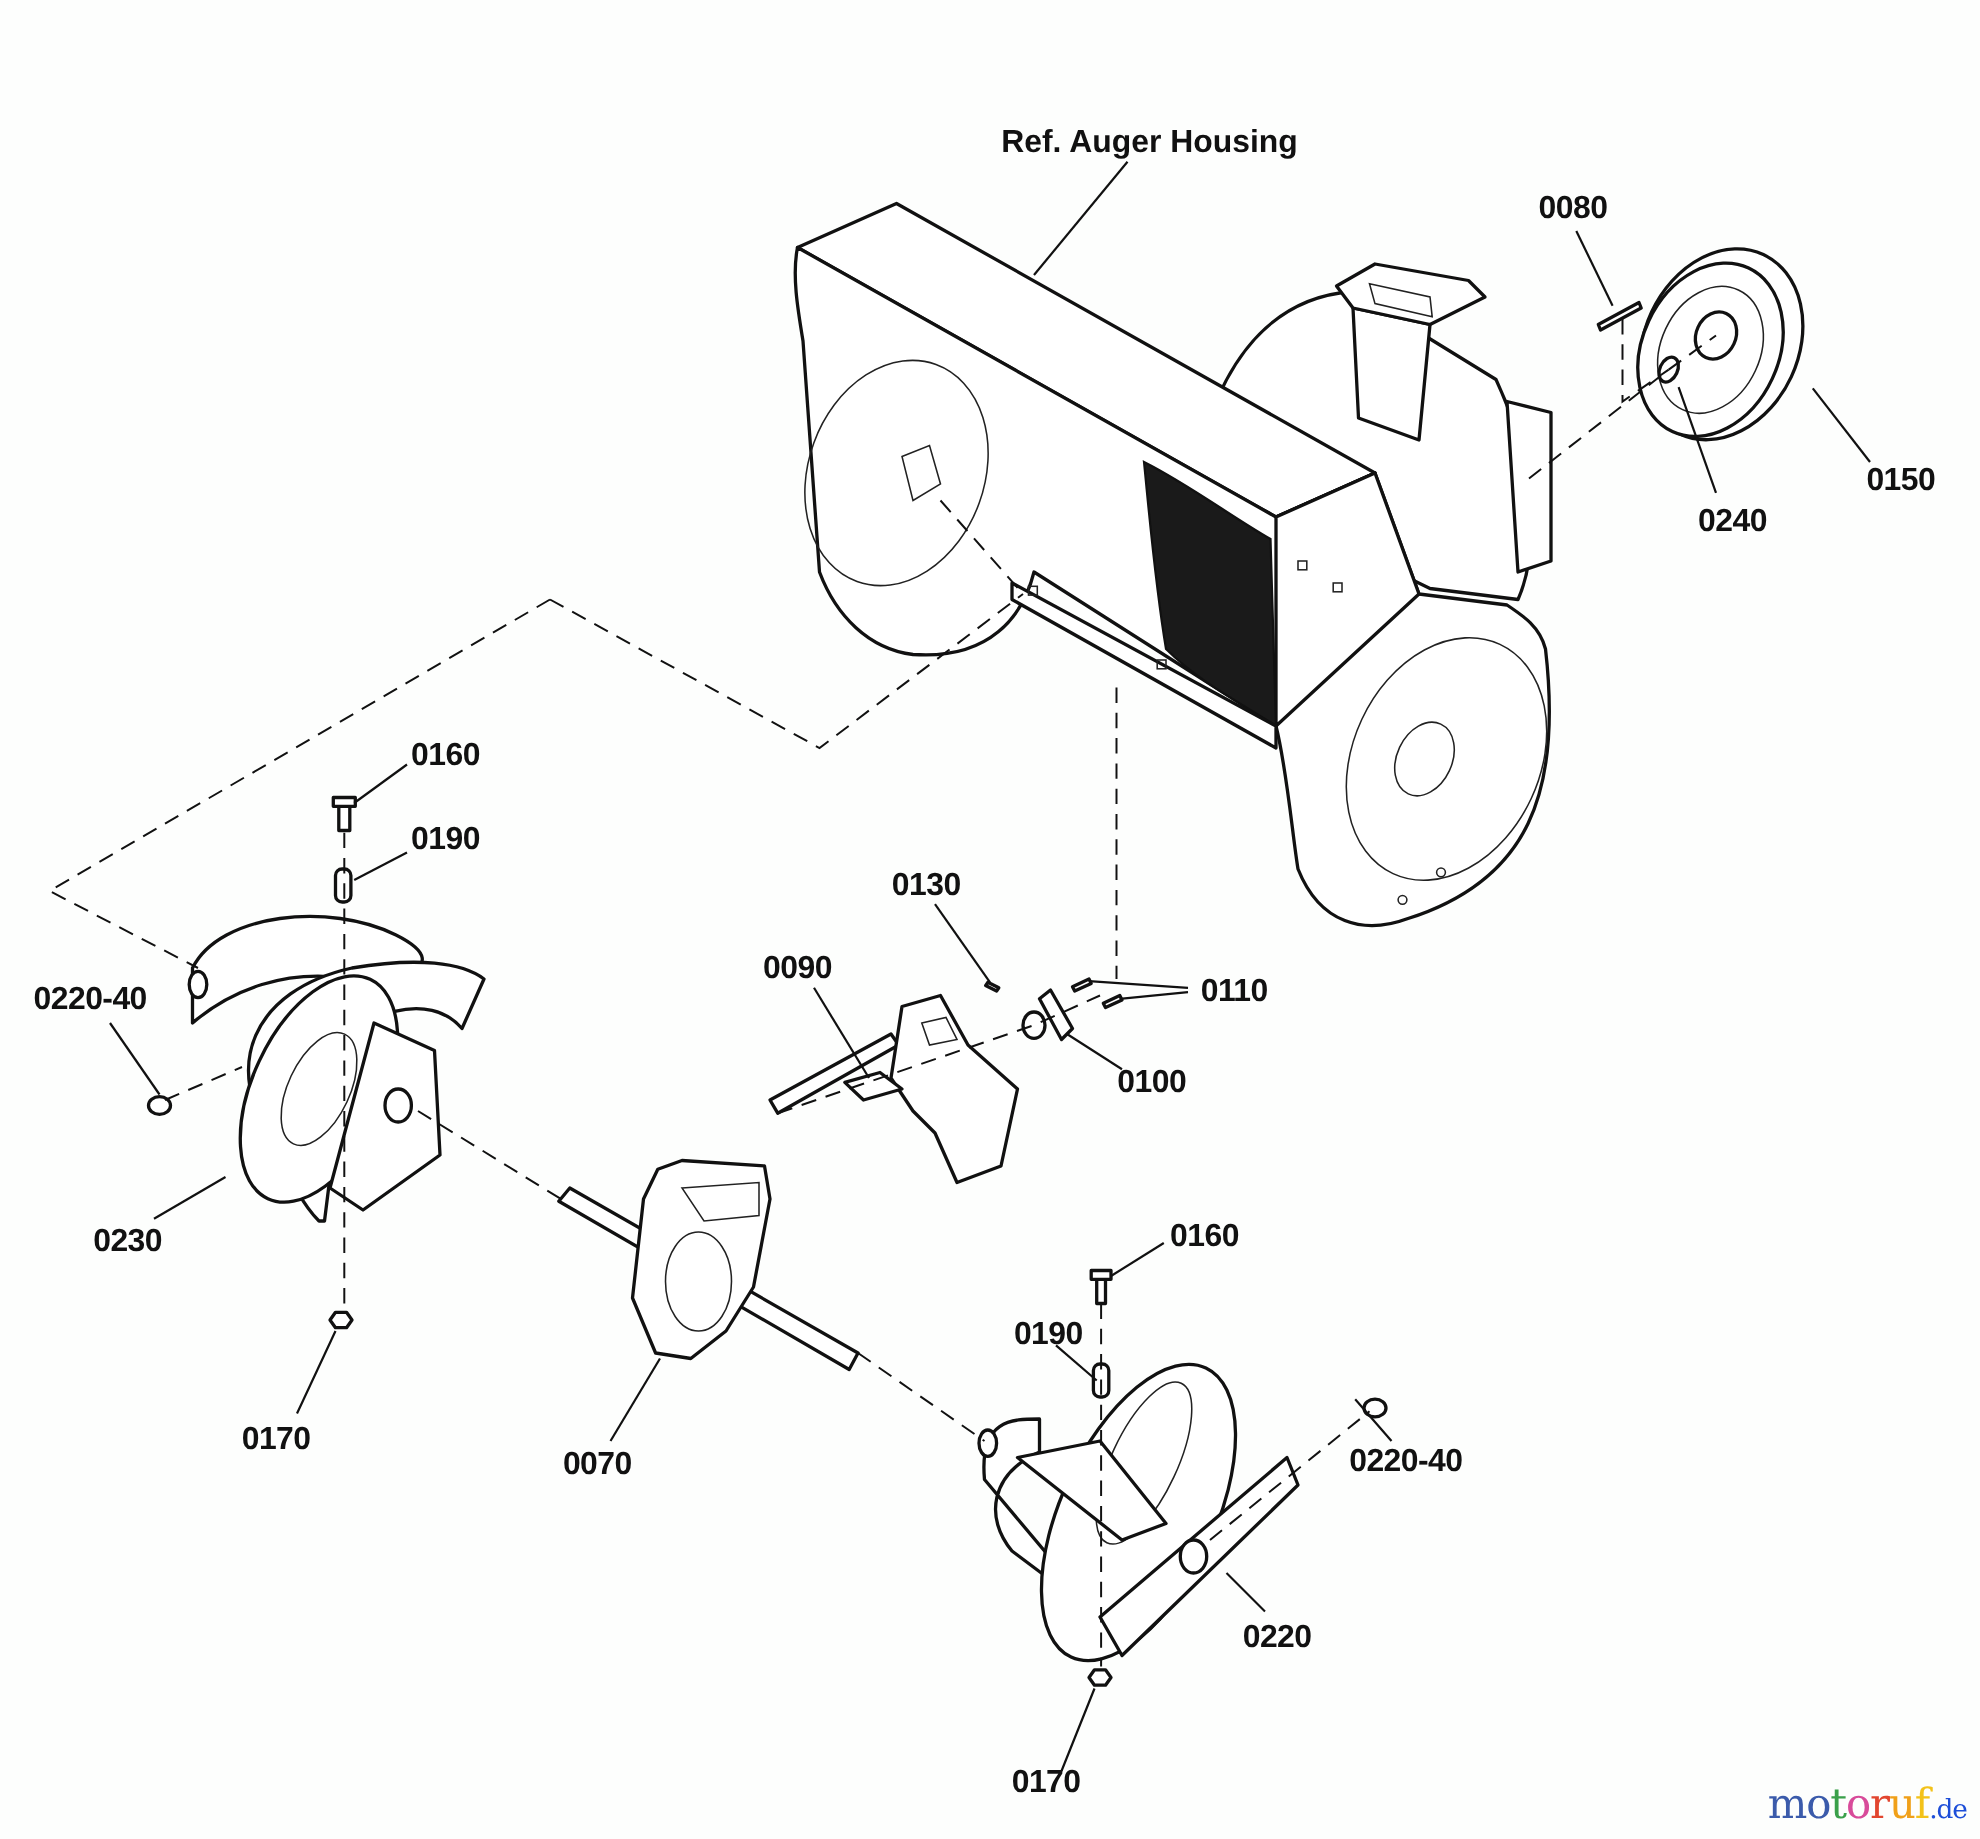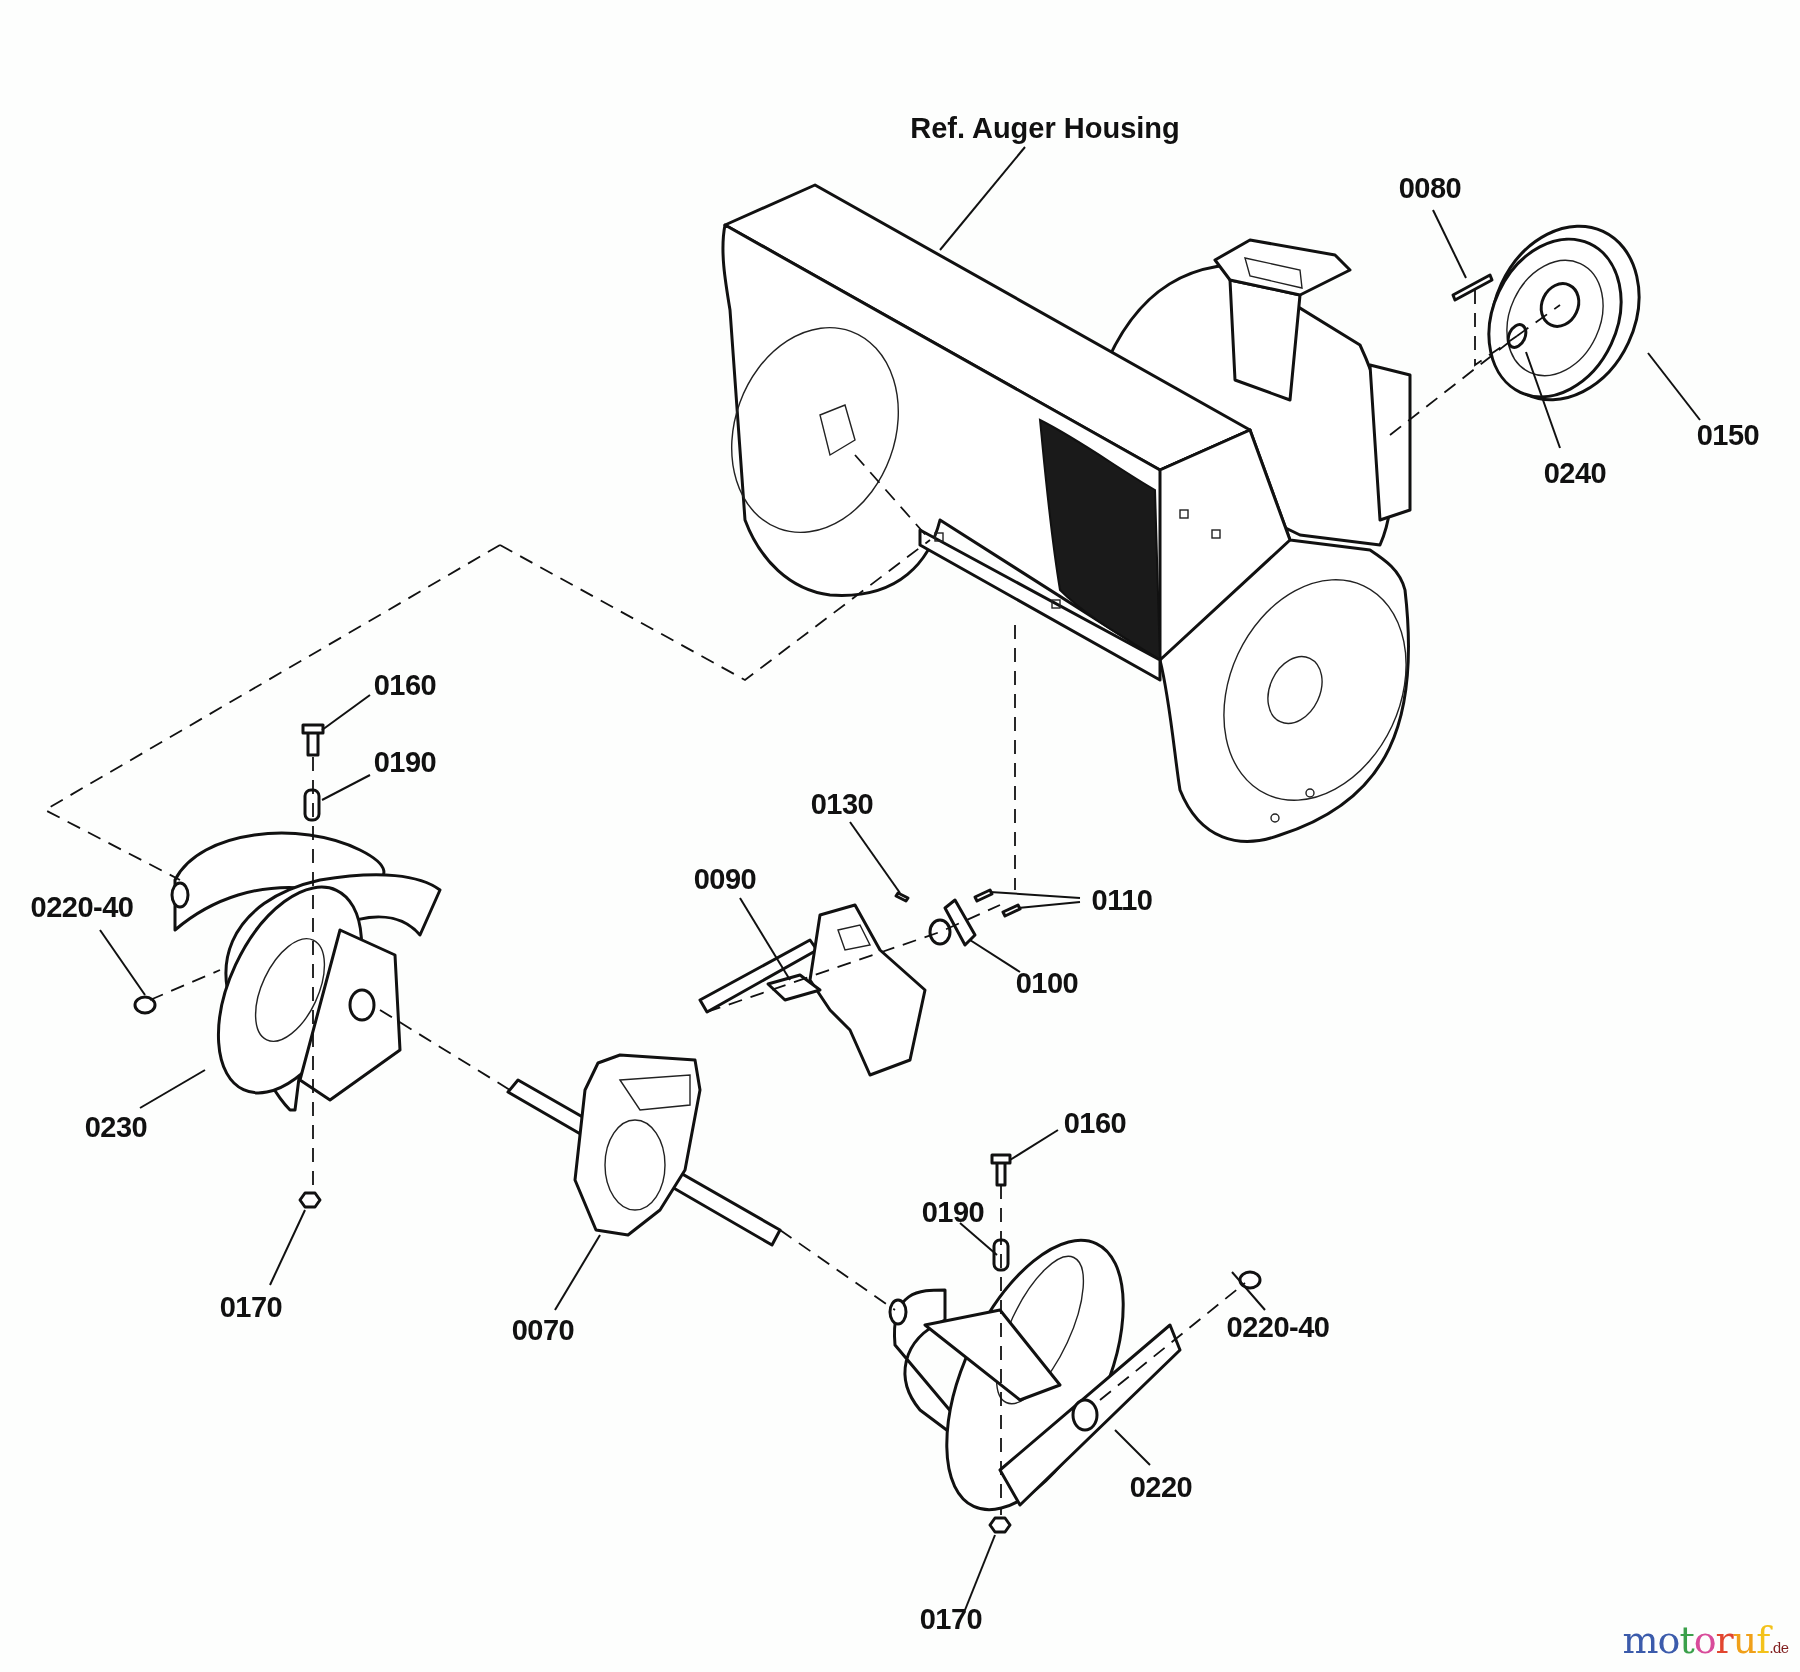--- a/index.html
+++ b/index.html
@@ -6,21 +6,21 @@
   body { width: 1800px; height: 1672px; position: relative; overflow: hidden; }
   #diagram { position: absolute; left: 0; top: 0; width: 1800px; height: 1672px; }
   .part { fill: #ffffff; stroke: #111; stroke-width: 3; stroke-linejoin: round; }
   .thin { fill: none; stroke: #222; stroke-width: 1.4; }
   .leader { fill: none; stroke: #111; stroke-width: 2; }
   .dash { fill: none; stroke: #111; stroke-width: 1.8; stroke-dasharray: 14 9; }
   .dark { fill: #1a1a1a; stroke: #111; stroke-width: 2; }
   .callout { font-family: "Liberation Sans", sans-serif; font-weight: 700; font-size: 29px; fill: #111; letter-spacing: -0.5px; }
   .title { font-family: "Liberation Sans", sans-serif; font-weight: 700; font-size: 29px; fill: #111; }
   .wm { position: absolute; right: 12px; bottom: 10px; font-family: "DejaVu Serif", serif; font-size: 38px; letter-spacing: -1px; }
-  .wm span.de { font-size: 14px; color: #7f1d1d; }
+  .wm span.de { font-size: 24px; color: #1d4ed8; }
 </style>
 </head>
 <body>
 
 <svg id="diagram" viewBox="0 0 1800 1672" xmlns="http://www.w3.org/2000/svg">
 
   <g>
 
     <path class="part" d="M1085 430 C1110 320 1160 270 1230 265 L1360 345 C1395 420 1400 500 1380 545 L1300 535 Z"></path>
     <path class="part" d="M1370 365 L1410 375 L1410 510 L1380 520 Z"></path>

